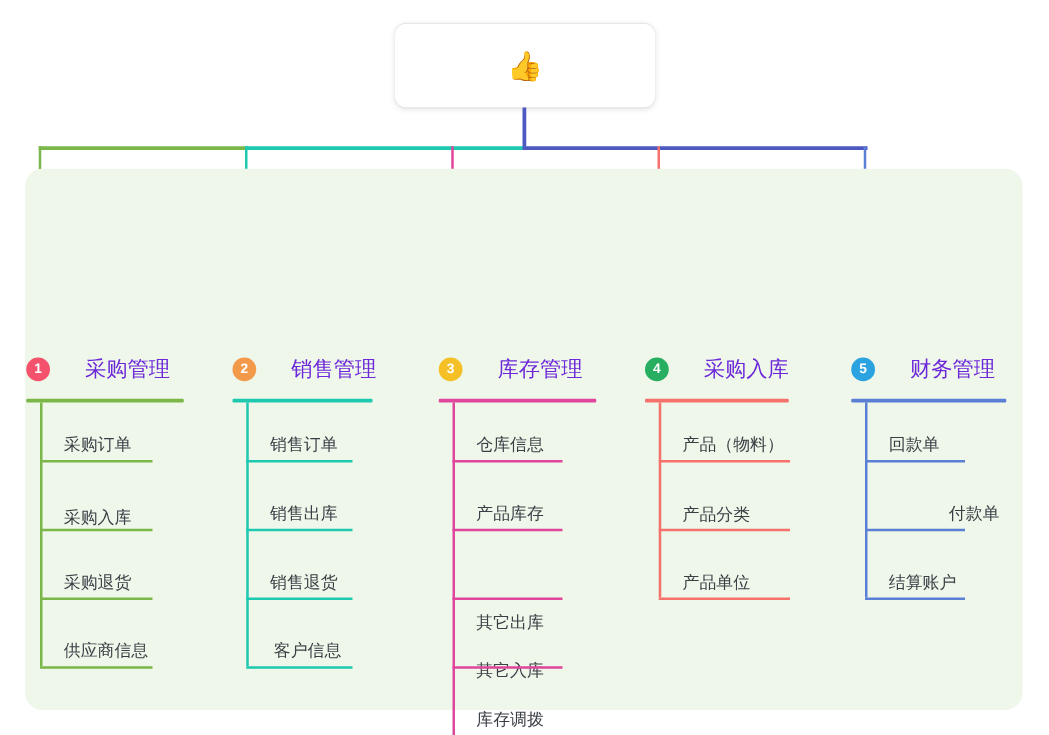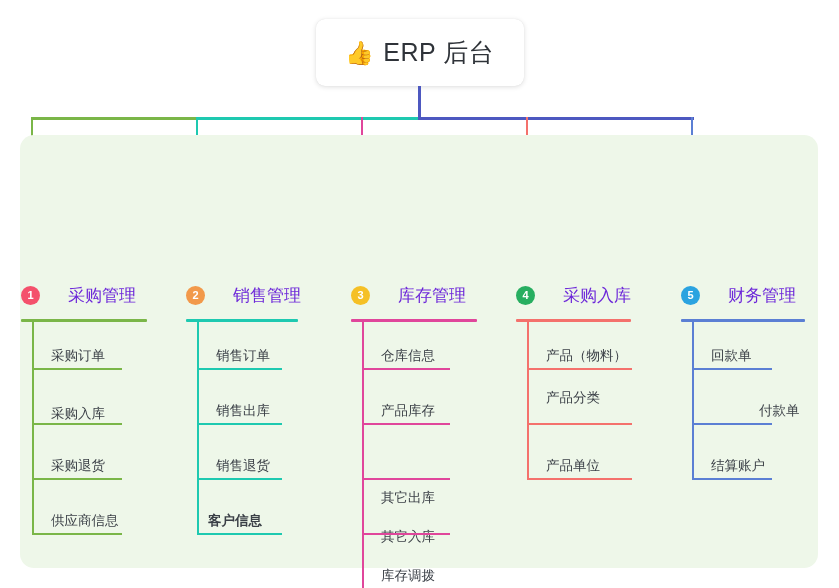--- a/index.html
+++ b/index.html
@@ -125,21 +125,20 @@
   }
 </style>
 </head>
 <body>
 
 <div id="stage">
 
   <div class="root-card">
     <div class="root-inner">
       <span class="root-emoji">👍</span>
-      <span class="root-title">ERP 后台</span>
     </div>
   </div>
 
   <div id="connectors">
       <div class="conn" style="left: 418px; top: 86px; width: 3px; height: 34px; background: rgb(77, 88, 192);"></div>
       <div class="conn" style="left: 31px; top: 117px; width: 167px; height: 3px; background: rgb(122, 182, 72);"></div>
       <div class="conn" style="left: 196px; top: 117px; width: 224px; height: 3px; background: rgb(30, 201, 176);"></div>
       <div class="conn" style="left: 418px; top: 117px; width: 276px; height: 3px; background: rgb(77, 88, 192);"></div>
       <div class="conn" style="left: 31px; top: 117px; width: 2px; height: 28px; background: rgb(122, 182, 72);"></div>
       <div class="conn" style="left: 196px; top: 117px; width: 2px; height: 28px; background: rgb(30, 201, 176);"></div>
@@ -173,21 +172,21 @@
           <span class="col-title">销售管理</span>
         </div>
         <div class="head-rule" style="left: 186px; top: 178px; width: 112px; background: rgb(30, 201, 176);"></div>
         <div class="rail" style="left: 197px; top: 181px; height: 211px; background: rgb(30, 201, 176);"></div>
         <div class="leaf" style="left: 216px; top: 206px;">销售订单</div>
         <div class="leaf-rule" style="left: 197px; top: 227px; width: 85px; background: rgb(30, 201, 176);"></div>
         <div class="leaf" style="left: 216px; top: 261px;">销售出库</div>
         <div class="leaf-rule" style="left: 197px; top: 282px; width: 85px; background: rgb(30, 201, 176);"></div>
         <div class="leaf" style="left: 216px; top: 316px;">销售退货</div>
         <div class="leaf-rule" style="left: 197px; top: 337px; width: 85px; background: rgb(30, 201, 176);"></div>
-        <div class="leaf" style="left: 208px; top: 371px; font-weight: bold;">客户信息</div>
+        <div class="leaf" style="left: 219px; top: 371px;">客户信息</div>
         <div class="leaf-rule" style="left: 197px; top: 392px; width: 85px; background: rgb(30, 201, 176);"></div>
       </div>
       <div class="col" style="left: 0px;">
         <div class="col-head" style="position: absolute; left: 351px; top: 141px;">
           <span class="badge" style="left: 0px; top: 4px; background: rgb(245, 192, 38);">3</span>
           <span class="col-title">库存管理</span>
         </div>
         <div class="head-rule" style="left: 351px; top: 178px; width: 126px; background: rgb(224, 70, 155);"></div>
         <div class="rail" style="left: 362px; top: 181px; height: 376px; background: rgb(224, 70, 155);"></div>
         <div class="leaf" style="left: 381px; top: 206px;">仓库信息</div>
@@ -202,21 +201,21 @@
       </div>
       <div class="col" style="left: 0px;">
         <div class="col-head" style="position: absolute; left: 516px; top: 141px;">
           <span class="badge" style="left: 0px; top: 4px; background: rgb(39, 174, 96);">4</span>
           <span class="col-title">采购入库</span>
         </div>
         <div class="head-rule" style="left: 516px; top: 178px; width: 115px; background: rgb(244, 113, 108);"></div>
         <div class="rail" style="left: 527px; top: 181px; height: 156px; background: rgb(244, 113, 108);"></div>
         <div class="leaf" style="left: 546px; top: 206px;">产品（物料）</div>
         <div class="leaf-rule" style="left: 527px; top: 227px; width: 105px; background: rgb(244, 113, 108);"></div>
-        <div class="leaf" style="left: 546px; top: 248px; text-align: right;">产品分类</div>
+        <div class="leaf" style="left: 546px; top: 262px; text-align: right;">产品分类</div>
         <div class="leaf-rule" style="left: 527px; top: 282px; width: 105px; background: rgb(244, 113, 108);"></div>
         <div class="leaf" style="left: 546px; top: 316px;">产品单位</div>
         <div class="leaf-rule" style="left: 527px; top: 337px; width: 105px; background: rgb(244, 113, 108);"></div>
       </div>
       <div class="col" style="left: 0px;">
         <div class="col-head" style="position: absolute; left: 681px; top: 141px;">
           <span class="badge" style="left: 0px; top: 4px; background: rgb(43, 163, 224);">5</span>
           <span class="col-title">财务管理</span>
         </div>
         <div class="head-rule" style="left: 681px; top: 178px; width: 124px; background: rgb(91, 127, 212);"></div>

